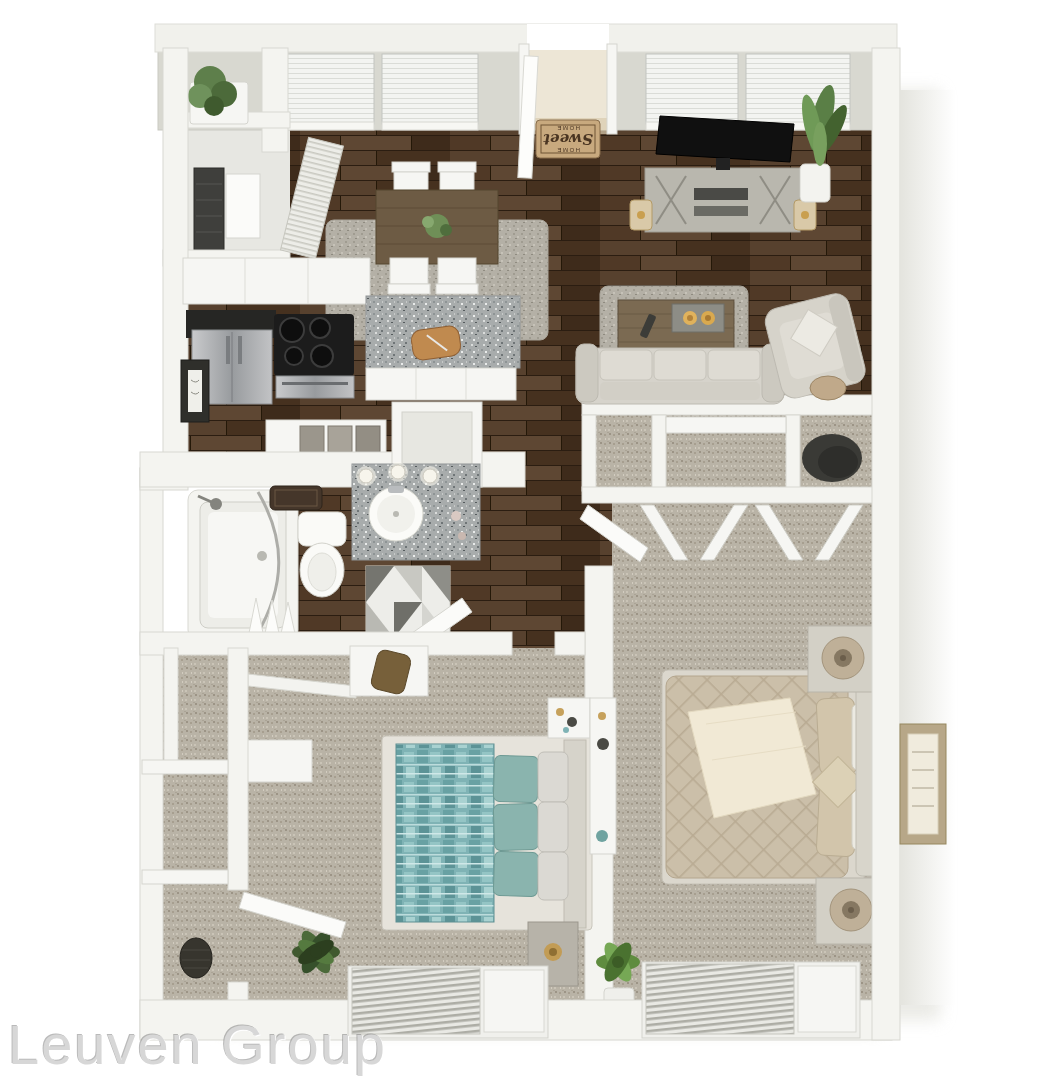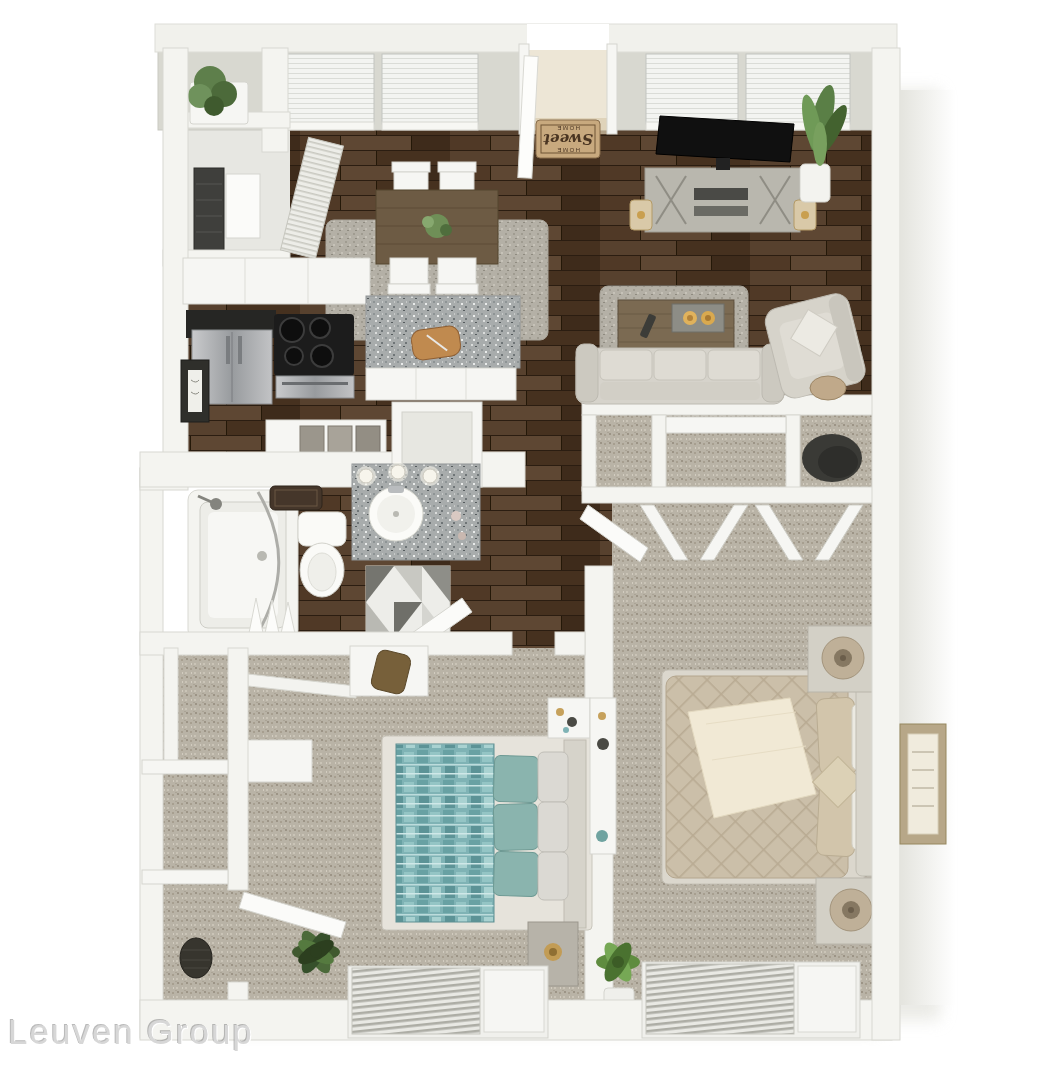--- a/index.html
+++ b/index.html
@@ -2,21 +2,21 @@
 <html><head>
 <meta charset="utf-8">
 <style>
   html,body{margin:0;padding:0;background:#ffffff;}
   .stage{position:relative;width:1057px;height:1080px;background:#ffffff;overflow:hidden;
          font-family:"Liberation Sans", sans-serif;}
   .stage svg{position:absolute;left:0;top:0;}
   .wall{fill:#F4F4F0;stroke:#D8D8D2;stroke-width:1;}
   .wallface{fill:#D8D8D0;stroke:#C9C9C2;stroke-width:1;}
   .whitebox{fill:#F6F6F3;stroke:#D5D5CF;stroke-width:1;}
-  .watermark{position:absolute;left:8px;top:1012px;font-size:35px;letter-spacing:2px;
+  .watermark{position:absolute;left:8px;top:1012px;font-size:56px;letter-spacing:2px;
              color:#d7d7d7;font-weight:400;
              text-shadow:1px 1px 0 #ffffff,-1px -1px 0 rgba(130,130,130,.55);
              user-select:none;}
   .mat-script{font-family:"DejaVu Serif", serif;font-style:italic;font-weight:bold;}
 </style>
 </head>
 <body>
 
 <div class="stage">
 <svg width="1057" height="1080" viewBox="0 0 1057 1080">

